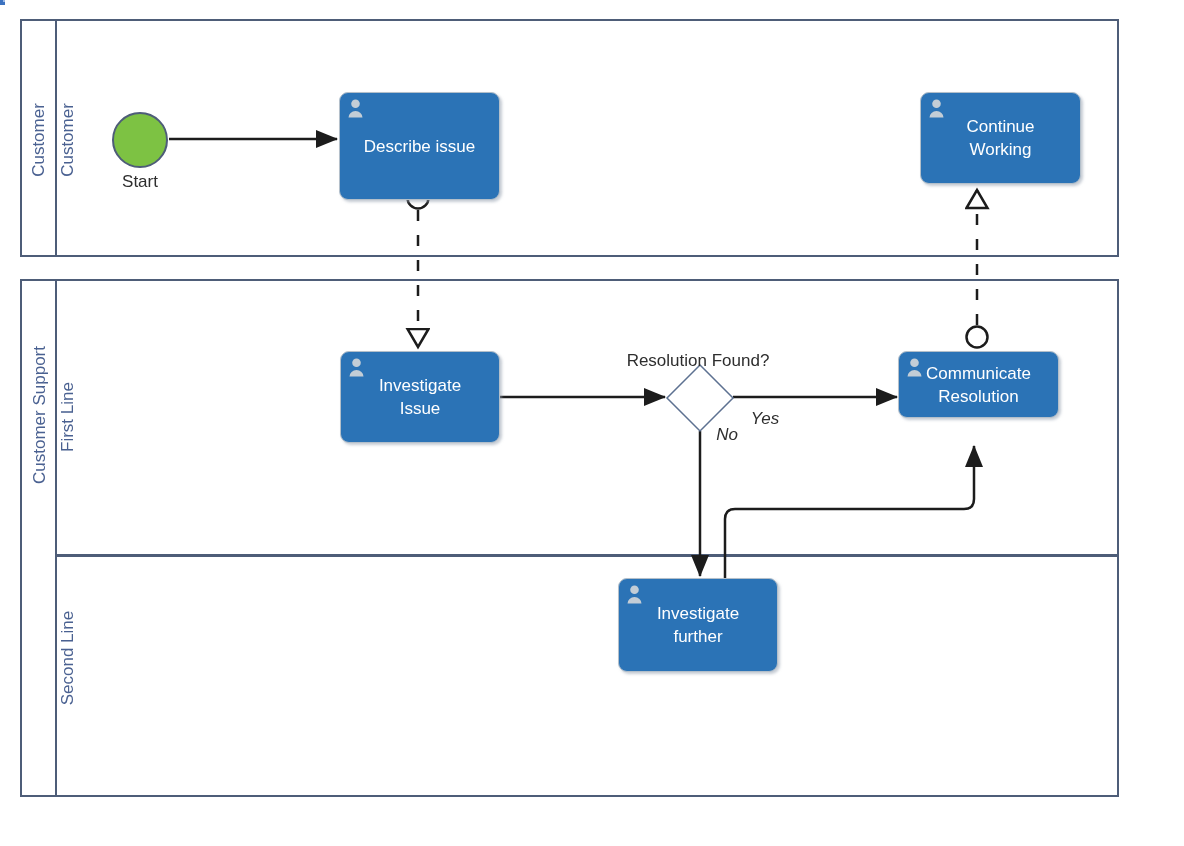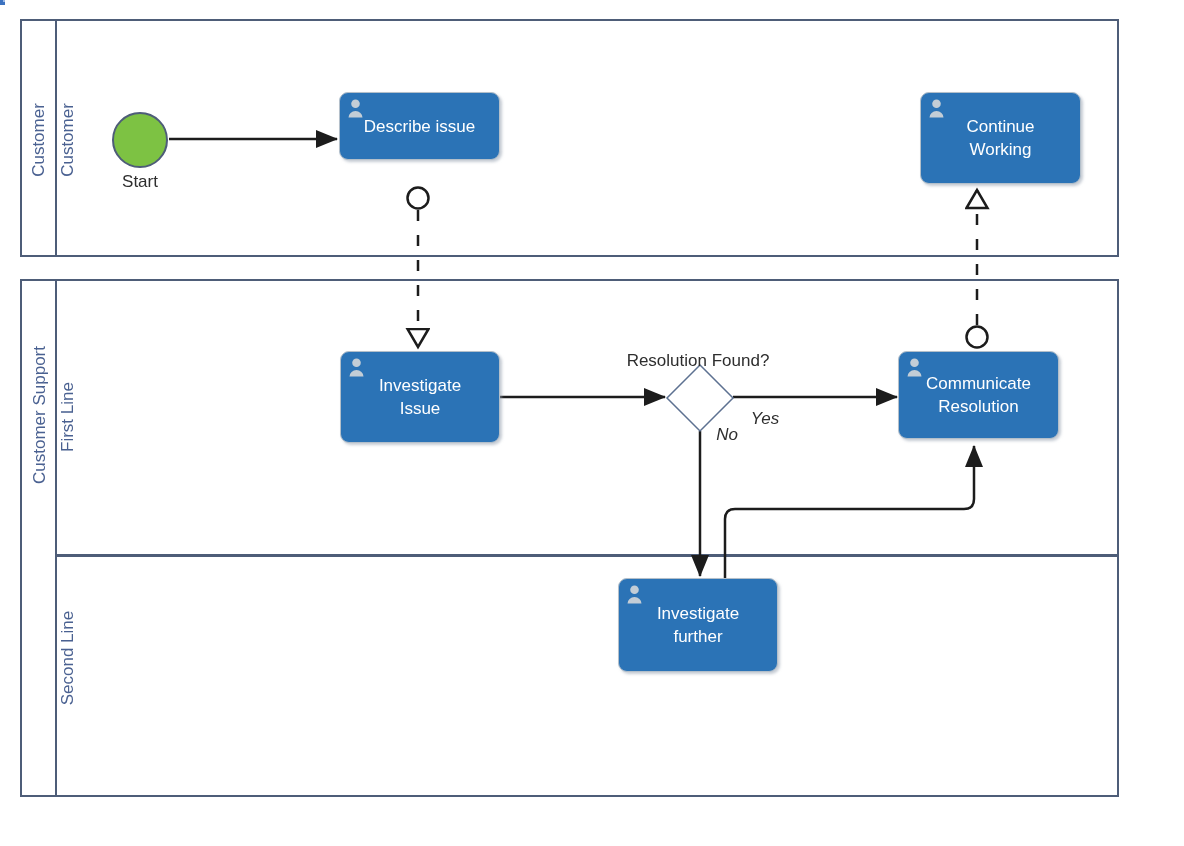--- a/index.html
+++ b/index.html
@@ -82,24 +82,24 @@
   }
   .float-label {
     position:absolute; z-index:4; color:var(--label-text);
     font-size:17px; text-align:center; white-space:pre-line;
   }
   .start-label { left:60px; top:172px; width:160px;text-align:center; }
   .question-label { left:598px; top:334px; width:200px;margin-top:17px; }
   .branch-label { width:64px; font-style:italic; }
   .yes-label { left:733px; top:409px; }
   .no-label  { left:695px; top:425px; }
-  .t-describe    { left:339px; top:92px;  width:161px; height:68px; }
+  .t-describe    { left:339px; top:92px;  width:161px; height:108px; }
   .t-continue    { left:920px; top:92px;  width:161px; height:92px; }
   .t-investigate { left:340px; top:351px; width:160px; height:92px; }
-  .t-communicate { left:898px; top:351px; width:161px; height:88px; }
+  .t-communicate { left:898px; top:351px; width:161px; height:67px; }
   .t-further     { left:618px; top:578px; width:160px; height:94px; }
 </style>
 </head>
 <body>
 
 <div class="canvas">
 
   <div class="artifact-dot"></div>
 
   <div class="pool pool-customer">

